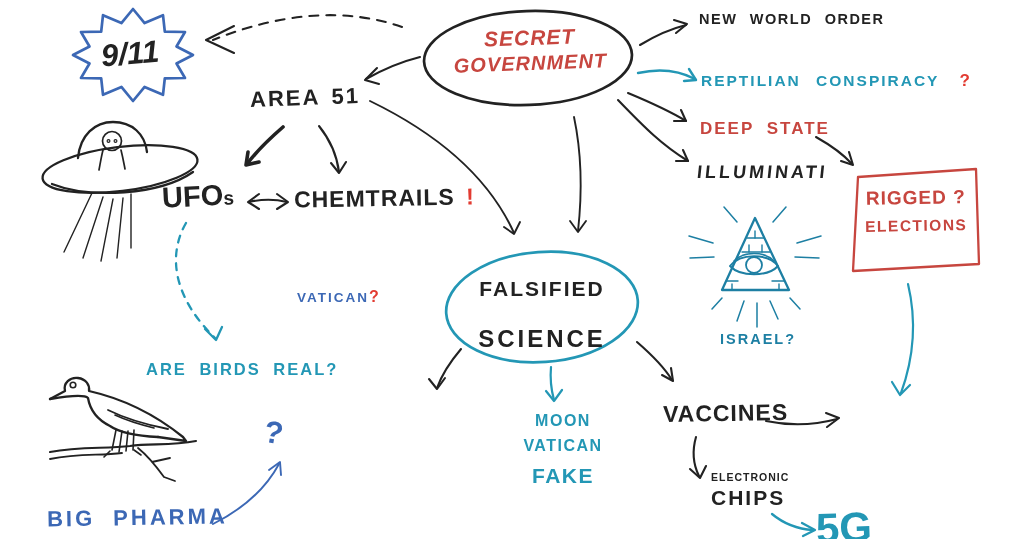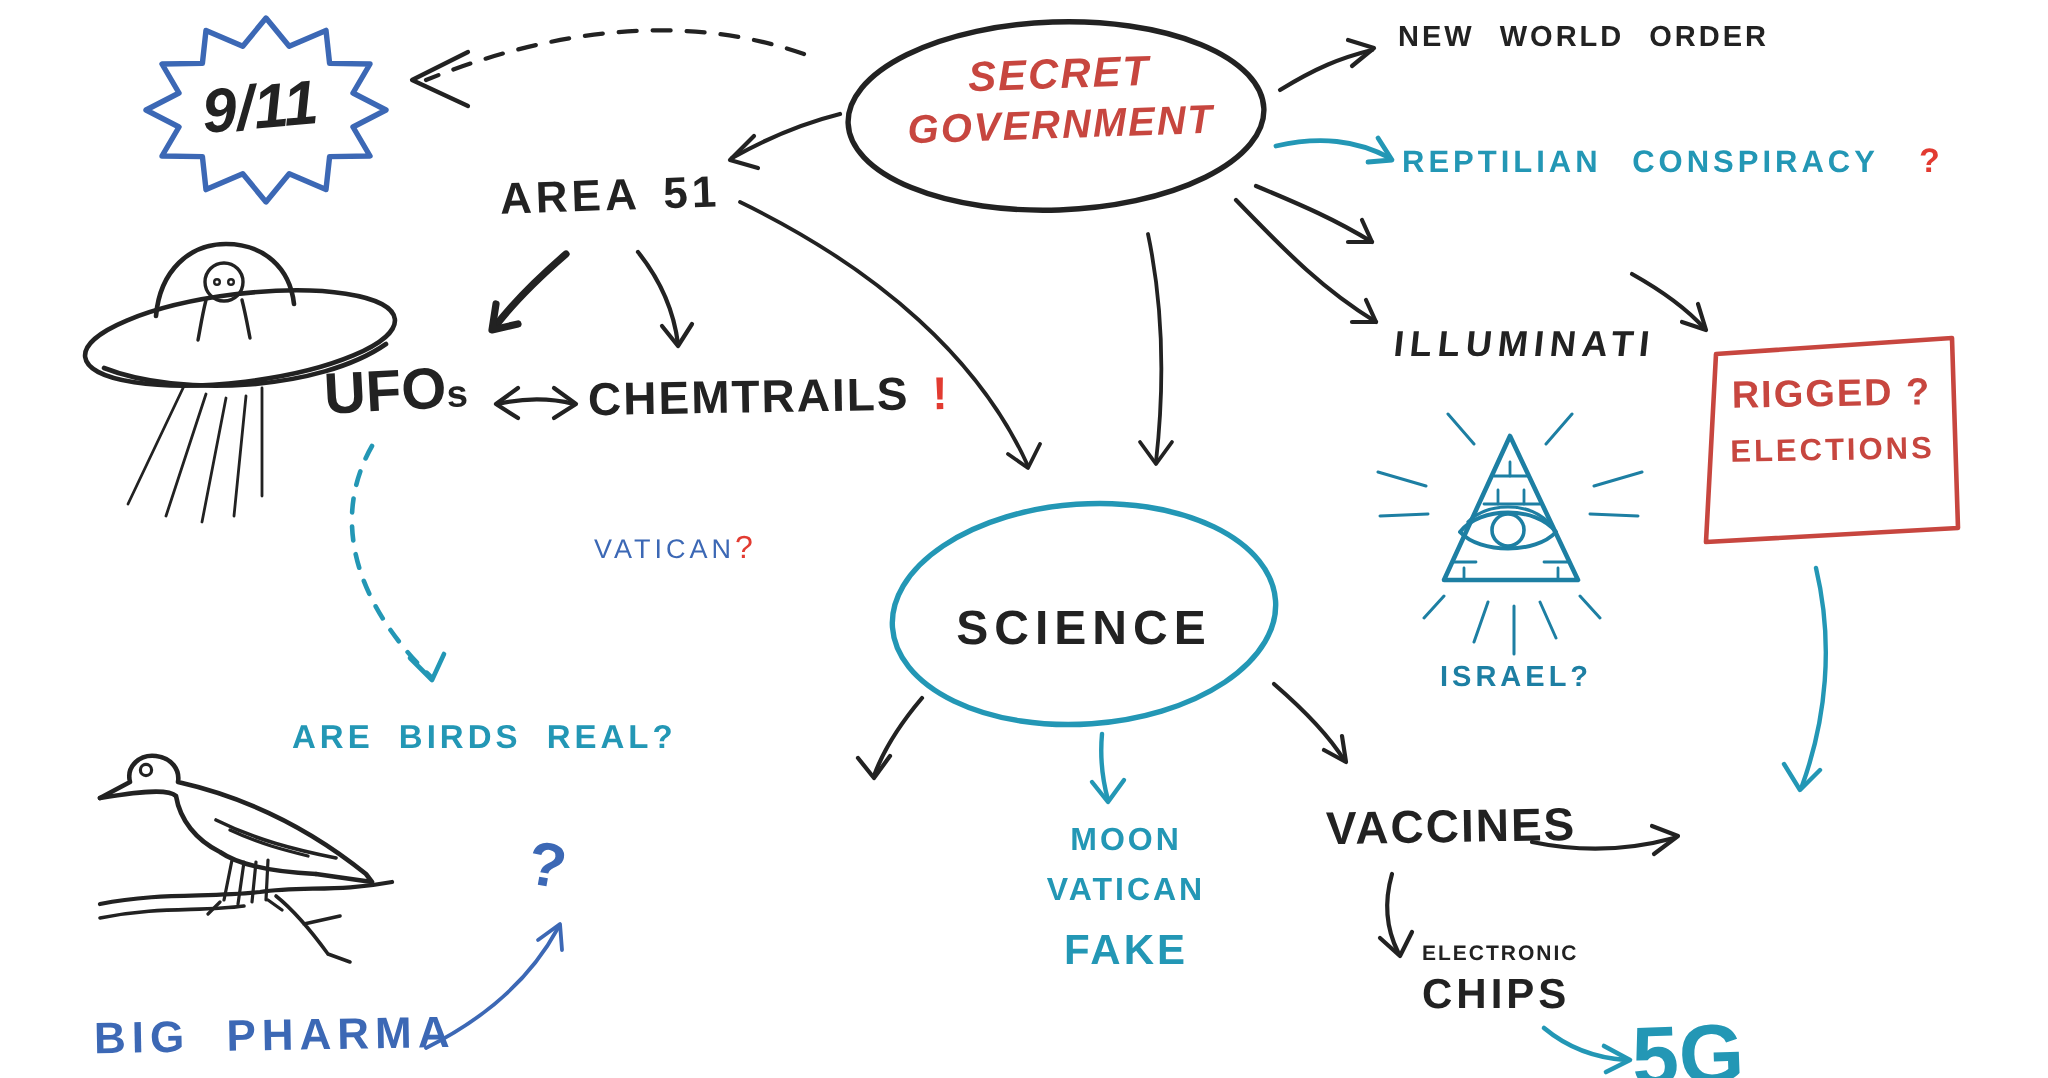--- a/index.html
+++ b/index.html
@@ -197,44 +197,46 @@
     <span class="blk" style="font-size:20px;margin-top:2px;">GOVERNMENT</span>
   </div>
 
   <div class="label c-teal" style="left:701px;top:71px;font-size:15.5px;font-weight:600;letter-spacing:2px;word-spacing:9px;">
     <span>REPTILIAN CONSPIRACY</span>
     <span class="c-red2" style="font-size:17px;margin-left:5px;">?</span>
   </div>
 
   <div class="label" style="left:699px;top:11px;font-size:14.5px;font-weight:600;letter-spacing:1.5px;word-spacing:7px;">NEW WORLD ORDER</div>
 
+  <div class="label c-red" style="left:700px;top:119px;font-size:17px;font-weight:600;letter-spacing:2px;word-spacing:6px;">DEEP STATE</div>
 
   <div class="label" style="left:697px;top:162px;font-size:18px;font-weight:600;letter-spacing:3px;transform:skewX(-6deg);">ILLUMINATI</div>
 
   <div class="label center c-red" style="left:856px;top:187px;width:120px;font-weight:600;transform:rotate(-1deg);">
     <span class="blk" style="font-size:19px;letter-spacing:1px;">RIGGED ?</span>
     <span class="blk" style="font-size:15.5px;letter-spacing:1.5px;margin-top:8px;">ELECTIONS</span>
   </div>
 
   <div class="label" style="left:250px;top:85px;font-size:22px;font-weight:700;letter-spacing:2px;word-spacing:4px;transform:rotate(-2deg);">AREA 51</div>
 
   <div class="label" style="left:162px;top:180px;font-size:29px;font-weight:700;transform:rotate(-3deg);">
     <span>UFO</span><span style="font-size:19px;">s</span>
   </div>
 
   <div class="label" style="left:294px;top:185px;font-size:23px;font-weight:700;letter-spacing:1px;transform:rotate(-1deg);">
     <span>CHEMTRAILS</span>
     <span class="c-red2" style="margin-left:4px;">!</span>
   </div>
 
-  <div class="label c-blue" style="left:297px;top:266px;font-size:13.5px;font-weight:400;letter-spacing:2px;">
+  <div class="label c-blue" style="left:297px;top:288px;font-size:13.5px;font-weight:700;letter-spacing:2px;">
     <span>VATICAN</span><span class="c-red2" style="font-size:16px;">?</span>
   </div>
 
   <div class="label center" style="left:452px;top:277px;width:180px;font-weight:700;">
+    <span class="blk" style="font-size:21px;letter-spacing:2px;">FALSIFIED</span>
     <span class="blk" style="font-size:24px;letter-spacing:3px;margin-top:24px;">SCIENCE</span>
   </div>
 
   <div class="label c-pyr" style="left:720px;top:331px;font-size:14.5px;font-weight:600;letter-spacing:2px;">ISRAEL?</div>
 
   <div class="label c-teal" style="left:146px;top:360px;font-size:16.5px;font-weight:600;letter-spacing:2px;word-spacing:6px;">ARE BIRDS REAL?</div>
 
   <div class="label c-blue" style="left:264px;top:415px;font-size:31px;font-weight:600;transform:rotate(10deg);">?</div>
 
   <div class="label c-blue" style="left:47px;top:505px;font-size:22px;font-weight:600;letter-spacing:3px;word-spacing:9px;transform:rotate(-1deg);">BIG PHARMA</div>

